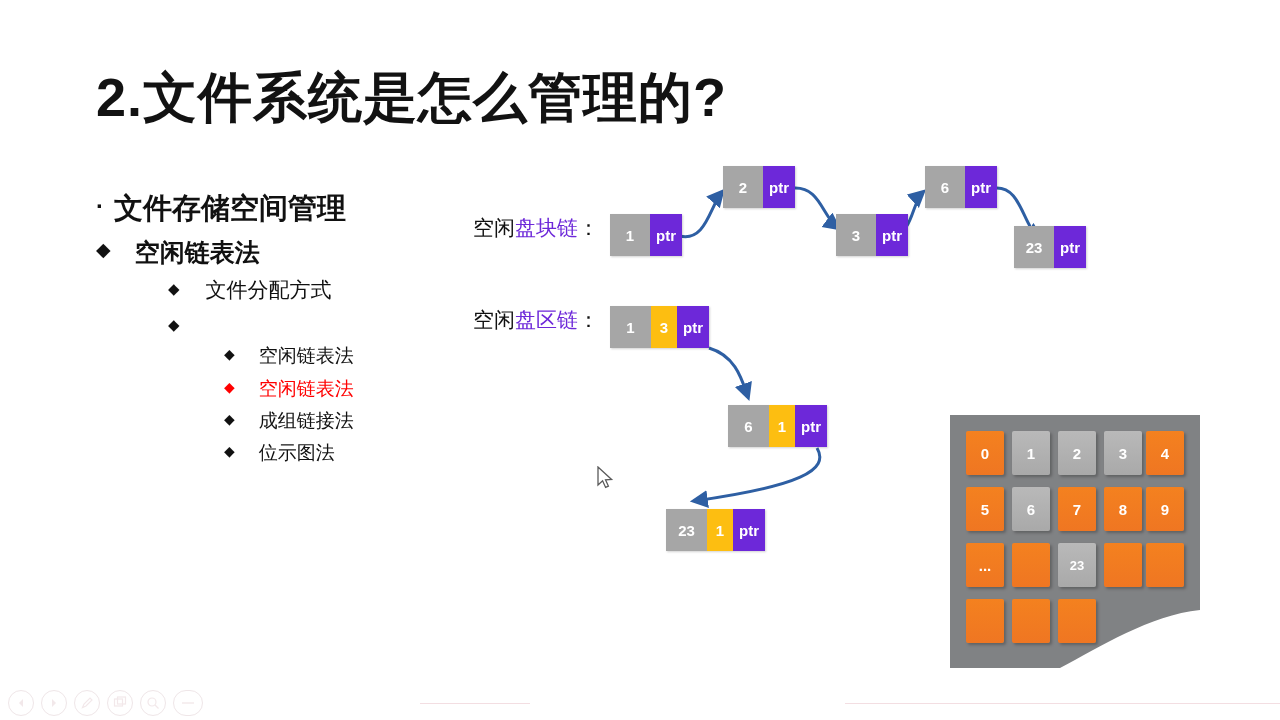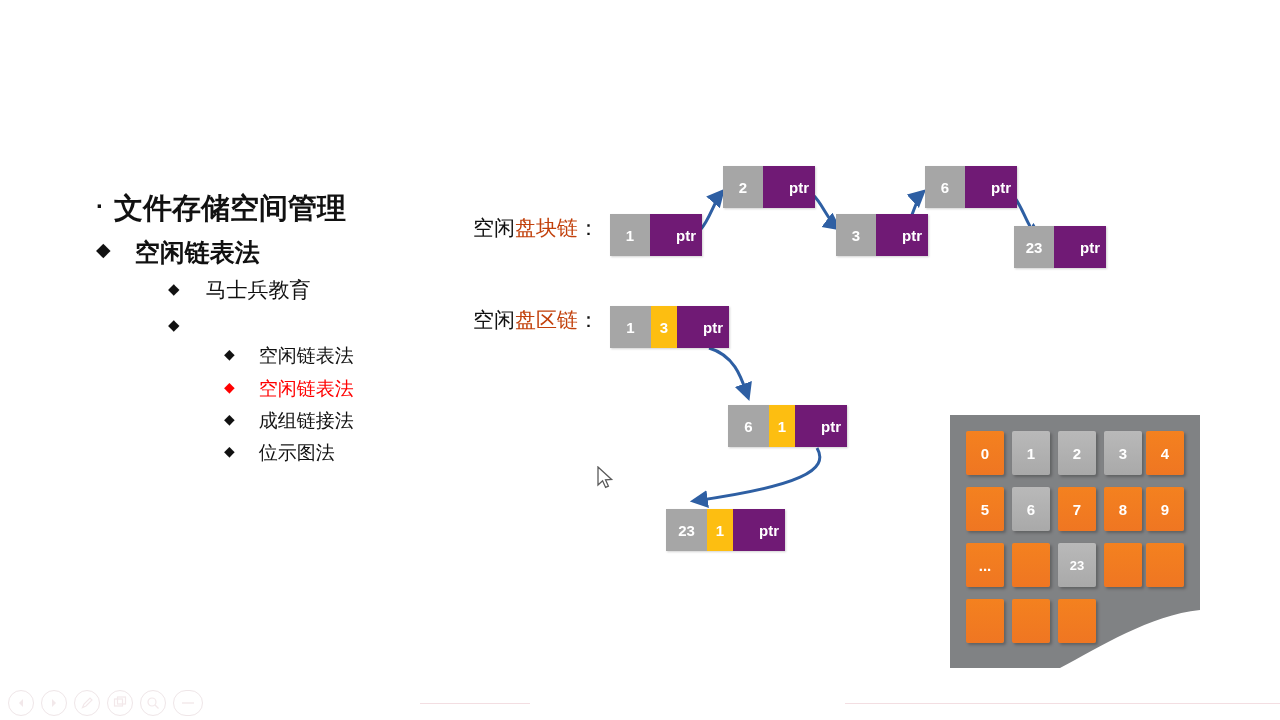--- a/index.html
+++ b/index.html
@@ -39,27 +39,27 @@
   .l3 .dia{font-size:15px;margin-right:26px;line-height:1.55;}
   .l4{font-size:19px;color:#111;display:flex;align-items:flex-start;margin-top:8px;margin-left:128px;line-height:1.28;}
   .l4 .dia{font-size:14px;margin-right:24px;line-height:1.55;}
   .l4.hl,.l4.hl .dia{color:#ff0000;}
 
   
   .diagram{position:absolute;left:0;top:0;width:1280px;height:720px;pointer-events:none;}
   .chain-label{
     position:absolute;font-size:21px;color:#111;white-space:nowrap;font-weight:500;
   }
-  .chain-label .accent{color:#c2410c;}
+  .chain-label .accent{color:#6d28d9;}
 
   .node{position:absolute;display:flex;height:42px;box-shadow:1px 1px 2px rgba(0,0,0,.18);}
   .cell{display:flex;align-items:center;justify-content:center;color:#ffffff;font-size:15px;font-weight:bold;}
   .cell.gray{background:#a6a6a6;}
   .cell.yellow{background:#fdbe11;}
-  .cell.blue{background:#701a75;padding-left:20px;}
+  .cell.blue{background:#6d28d9;}
 
   
   .disk{
     position:absolute;left:950px;top:415px;width:250px;height:255px;
   }
   .disk-bg{position:absolute;left:0;top:0;}
   .blk{
     position:absolute;width:38px;height:44px;border-radius:2px;
     display:flex;align-items:center;justify-content:center;
     color:#ffffff;font-size:15px;font-weight:bold;
@@ -87,33 +87,34 @@
   .wline{position:absolute;top:703px;height:1px;background:#f3dee2;}
   .wline.left{left:420px;width:110px;}
   .wline.right{left:845px;width:435px;}
 </style>
 </head>
 <body>
 
 <div class="slide">
 
 
+  <div class="title">2.文件系统是怎么管理的?</div>
 
   <div class="outline">
     <div class="l1">
       <span class="dot">·</span>
       <span>文件存储空间管理</span>
     </div>
     <div class="l2">
       <span class="dia">◆</span>
       <span>空闲链表法</span>
     </div>
     <div class="l3">
       <span class="dia">◆</span>
-      <span>马士兵教育</span>
+      <span>文件分配方式</span>
     </div>
     <div class="l3">
       <span class="dia">◆</span>
     </div>
     <div class="l4">
       <span class="dia">◆</span>
       <span>空闲链表法</span>
     </div>
     <div class="l4 hl">
       <span class="dia">◆</span>

